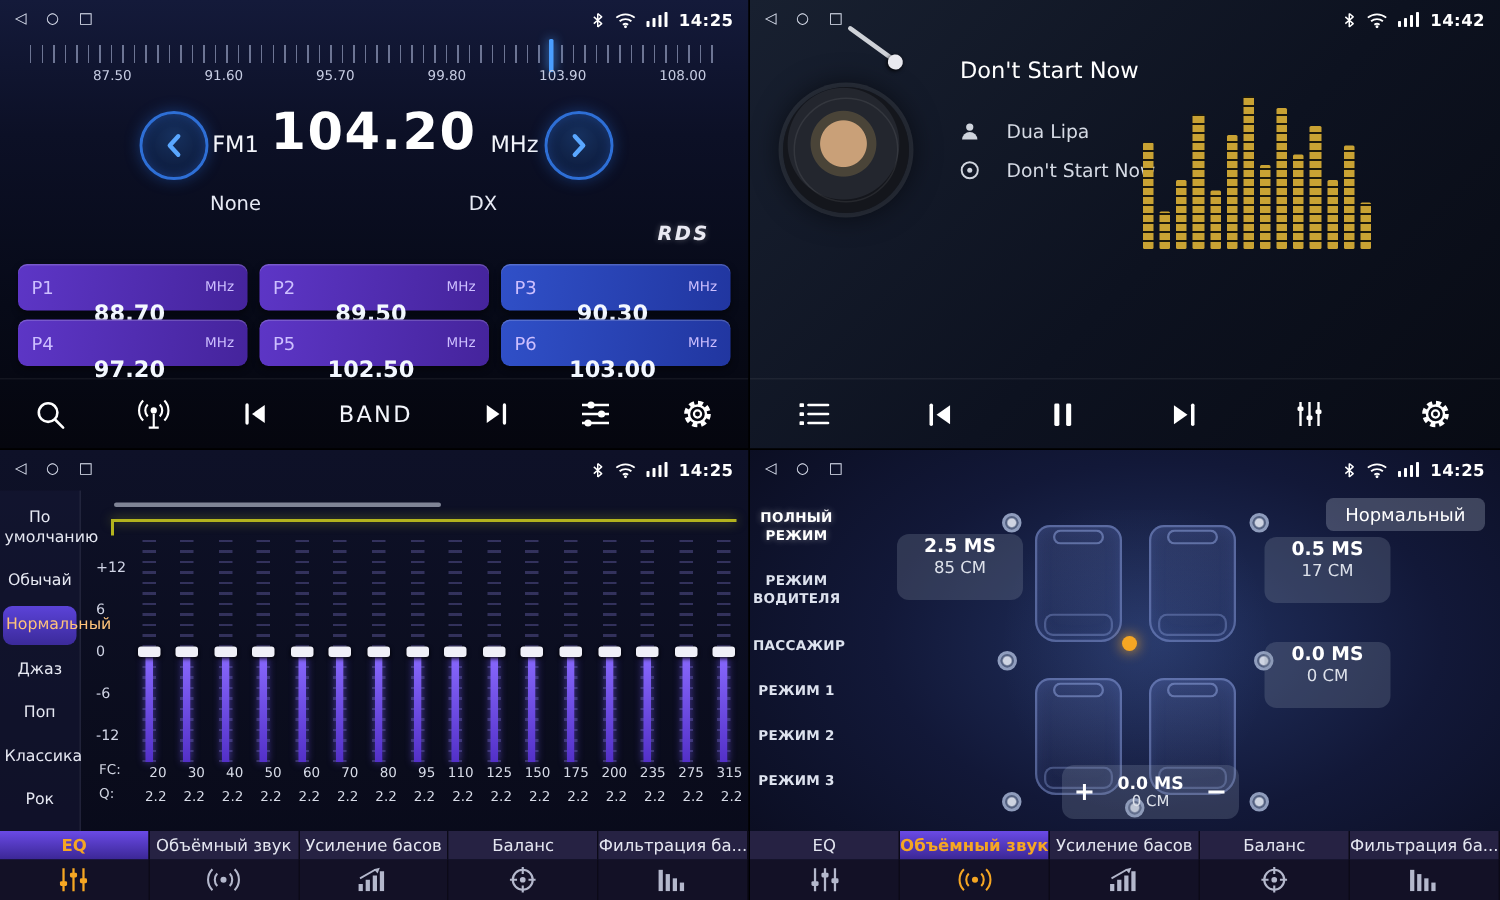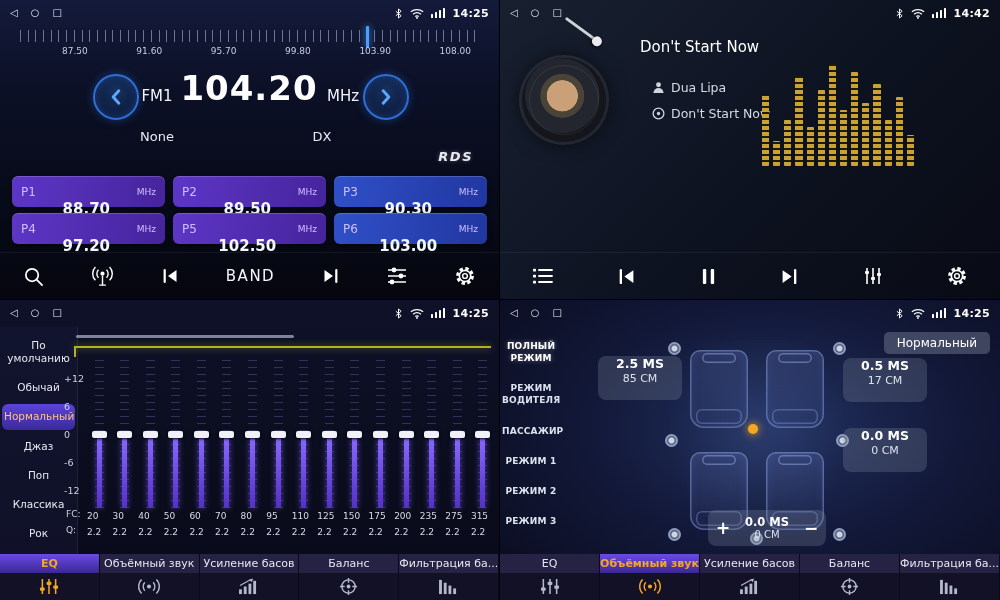--- a/index.html
+++ b/index.html
@@ -55,21 +55,21 @@
   .band-text{font-size:15px;letter-spacing:1.5px;color:#f4f6fc;}
 
   
   .disc{position:absolute;left:22px;top:58px;width:84px;height:84px;border-radius:50%;
     background:radial-gradient(circle at 48% 45%,#c9a078 0 24%,#4a4438 25% 34%,#23262e 35% 58%,#14161c 59% 100%);
     box-shadow:0 0 0 3px rgba(255,255,255,.09),0 0 20px rgba(0,0,0,.7);}
   .disc:after{content:"";position:absolute;inset:7px;border-radius:50%;border:1px solid rgba(255,255,255,.08);}
   .tonearm{position:absolute;left:58px;top:40px;width:40px;height:3px;background:#cfd2d8;border-radius:2px;transform:rotate(36deg);transform-origin:right center;z-index:3;}
   .tonearm:after{content:"";position:absolute;right:-4px;top:-3.5px;width:10px;height:10px;border-radius:50%;background:#e9e9ef;box-shadow:0 1px 3px #000;}
   .pt-title{position:absolute;left:140px;top:38px;font-size:15px;color:#ffffff;}
-  .pt-meta{position:absolute;left:152px;display:flex;align-items:center;gap:6px;font-size:12.5px;color:#d5dae4;}
+  .pt-meta{position:absolute;left:140px;display:flex;align-items:center;gap:18px;font-size:12.5px;color:#d5dae4;}
   .pt-artist{top:80px;}
   .pt-album{top:106px;}
   .mi{display:inline-flex;align-items:center;}
   .spectrum{position:absolute;left:262px;top:64px;width:152px;height:102px;display:flex;align-items:flex-end;gap:4px;}
   .sbar{flex:1;border-radius:1px;
     background:repeating-linear-gradient(to top,#c9a233 0 4.5px,#1d1a0c 4.5px 6px);}
   .progress-row{position:absolute;left:0;right:0;top:210px;height:28px;display:flex;align-items:center;gap:9px;padding:0 16px;}
   .p-time{font-size:10.5px;color:#e2e6ee;}
   .p-track{position:relative;flex:1;height:3px;background:#565b66;border-radius:2px;cursor:pointer;}
   .p-fill{position:absolute;left:0;top:0;bottom:0;background:#e0e3ea;border-radius:2px;}
@@ -78,37 +78,37 @@
 
   
   .tab-bar{position:absolute;left:0;right:0;bottom:0;height:46px;display:flex;z-index:8;}
   .tab{flex:1;display:flex;flex-direction:column;cursor:pointer;min-width:0;}
   .tab-label{height:19px;line-height:19px;text-align:center;font-size:11px;color:#e4e6f0;background:#262243;border-right:1px solid #0c0a18;white-space:nowrap;overflow:hidden;}
   .tab-icon{height:27px;display:flex;align-items:center;justify-content:center;background:#131126;border-right:1px solid #0c0a18;color:#b4b8cc;}
   .tab-active .tab-label{background:linear-gradient(#6a4ae6,#3b2795);color:#f5a623;font-weight:bold;}
   .tab-active .tab-icon{color:#f5a623;}
 
   
-  .eq-side{position:absolute;left:0;top:27px;width:78px;bottom:46px;background:rgba(22,24,52,.55);border-right:1px solid rgba(255,255,255,.07);padding-top:4px;box-sizing:border-box;}
+  .eq-side{position:absolute;left:0;top:27px;width:54px;bottom:46px;background:rgba(22,24,52,.55);border-right:1px solid rgba(255,255,255,.07);padding-top:4px;box-sizing:border-box;}
   .eq-side-item{font-size:10.5px;color:#e6e8f2;text-align:center;padding:8px 3px;cursor:pointer;line-height:1.25;}
   .eq-side-item.selected{background:linear-gradient(#5b43d8,#3b2a9a);border-radius:6px;color:#ffc37a;margin:2px;padding:6px 2px;}
   .eq-main{position:absolute;left:64px;right:0;top:28px;bottom:46px;}
   .bands-scrollbar{position:absolute;left:12px;top:7px;width:218px;height:3px;background:rgba(222,227,242,.55);border-radius:2px;cursor:pointer;}
   .eq-curve{position:absolute;left:10px;right:8px;top:18px;height:2px;background:#b3b31e;box-shadow:0 0 7px rgba(205,215,45,.55);}
   .eq-curve:before{content:"";position:absolute;left:0;top:0;width:2px;height:11px;background:#b3b31e;}
   .db-scale{position:absolute;left:0;top:0;width:21px;bottom:0;}
   .db-label{position:absolute;left:0;width:20px;font-size:9.5px;color:#cfd3e4;}
   .eq-bands{position:absolute;left:23px;right:4px;top:32px;bottom:0;display:flex;justify-content:space-between;}
   .band-col{width:24px;display:flex;flex-direction:column;align-items:center;}
   .band-slider{position:relative;width:16px;height:148px;cursor:pointer;}
   .sl-track{position:absolute;left:3.5px;top:0;bottom:0;width:9px;
     background:repeating-linear-gradient(to bottom,rgba(140,130,225,.30) 0 1.5px,transparent 1.5px 7px);}
   .sl-fill{position:absolute;left:5.5px;bottom:0;width:5px;background:linear-gradient(#8a6bff,#5330c8);box-shadow:0 0 6px rgba(120,90,255,.65);}
   .sl-handle{position:absolute;left:.5px;width:15px;height:7px;border-radius:2px;background:#f0f0f8;box-shadow:0 1px 3px #000;}
-  .fc-cell,.q-cell{height:16px;line-height:16px;font-size:9px;color:#d8dce8;text-align:left;width:24px;}
+  .fc-cell,.q-cell{height:16px;line-height:16px;font-size:9px;color:#d8dce8;text-align:right;width:24px;}
   .fc-label,.q-label{position:absolute;left:2px;font-size:9px;color:#cfd3e0;}
   .fc-label{top:181px;}
   .q-label{top:197px;}
 
   
   .sr-side{position:absolute;left:0;top:27px;width:62px;bottom:46px;padding-top:4px;box-sizing:border-box;}
   .sr-side-item{font-size:9px;font-weight:bold;color:#dde2ee;text-align:center;padding:9px 2px;line-height:1.35;cursor:pointer;letter-spacing:.2px;}
   .sr-side-item.selected{color:#ffffff;text-shadow:0 0 5px rgba(255,255,255,.4);}
   .profile-btn{position:absolute;right:10px;top:32px;padding:4px 13px;background:rgba(152,160,180,.35);border-radius:5px;font-size:12px;color:#fff;cursor:pointer;}
   .car-area{position:absolute;left:166px;top:40px;width:182px;height:205px;border-radius:16px;

